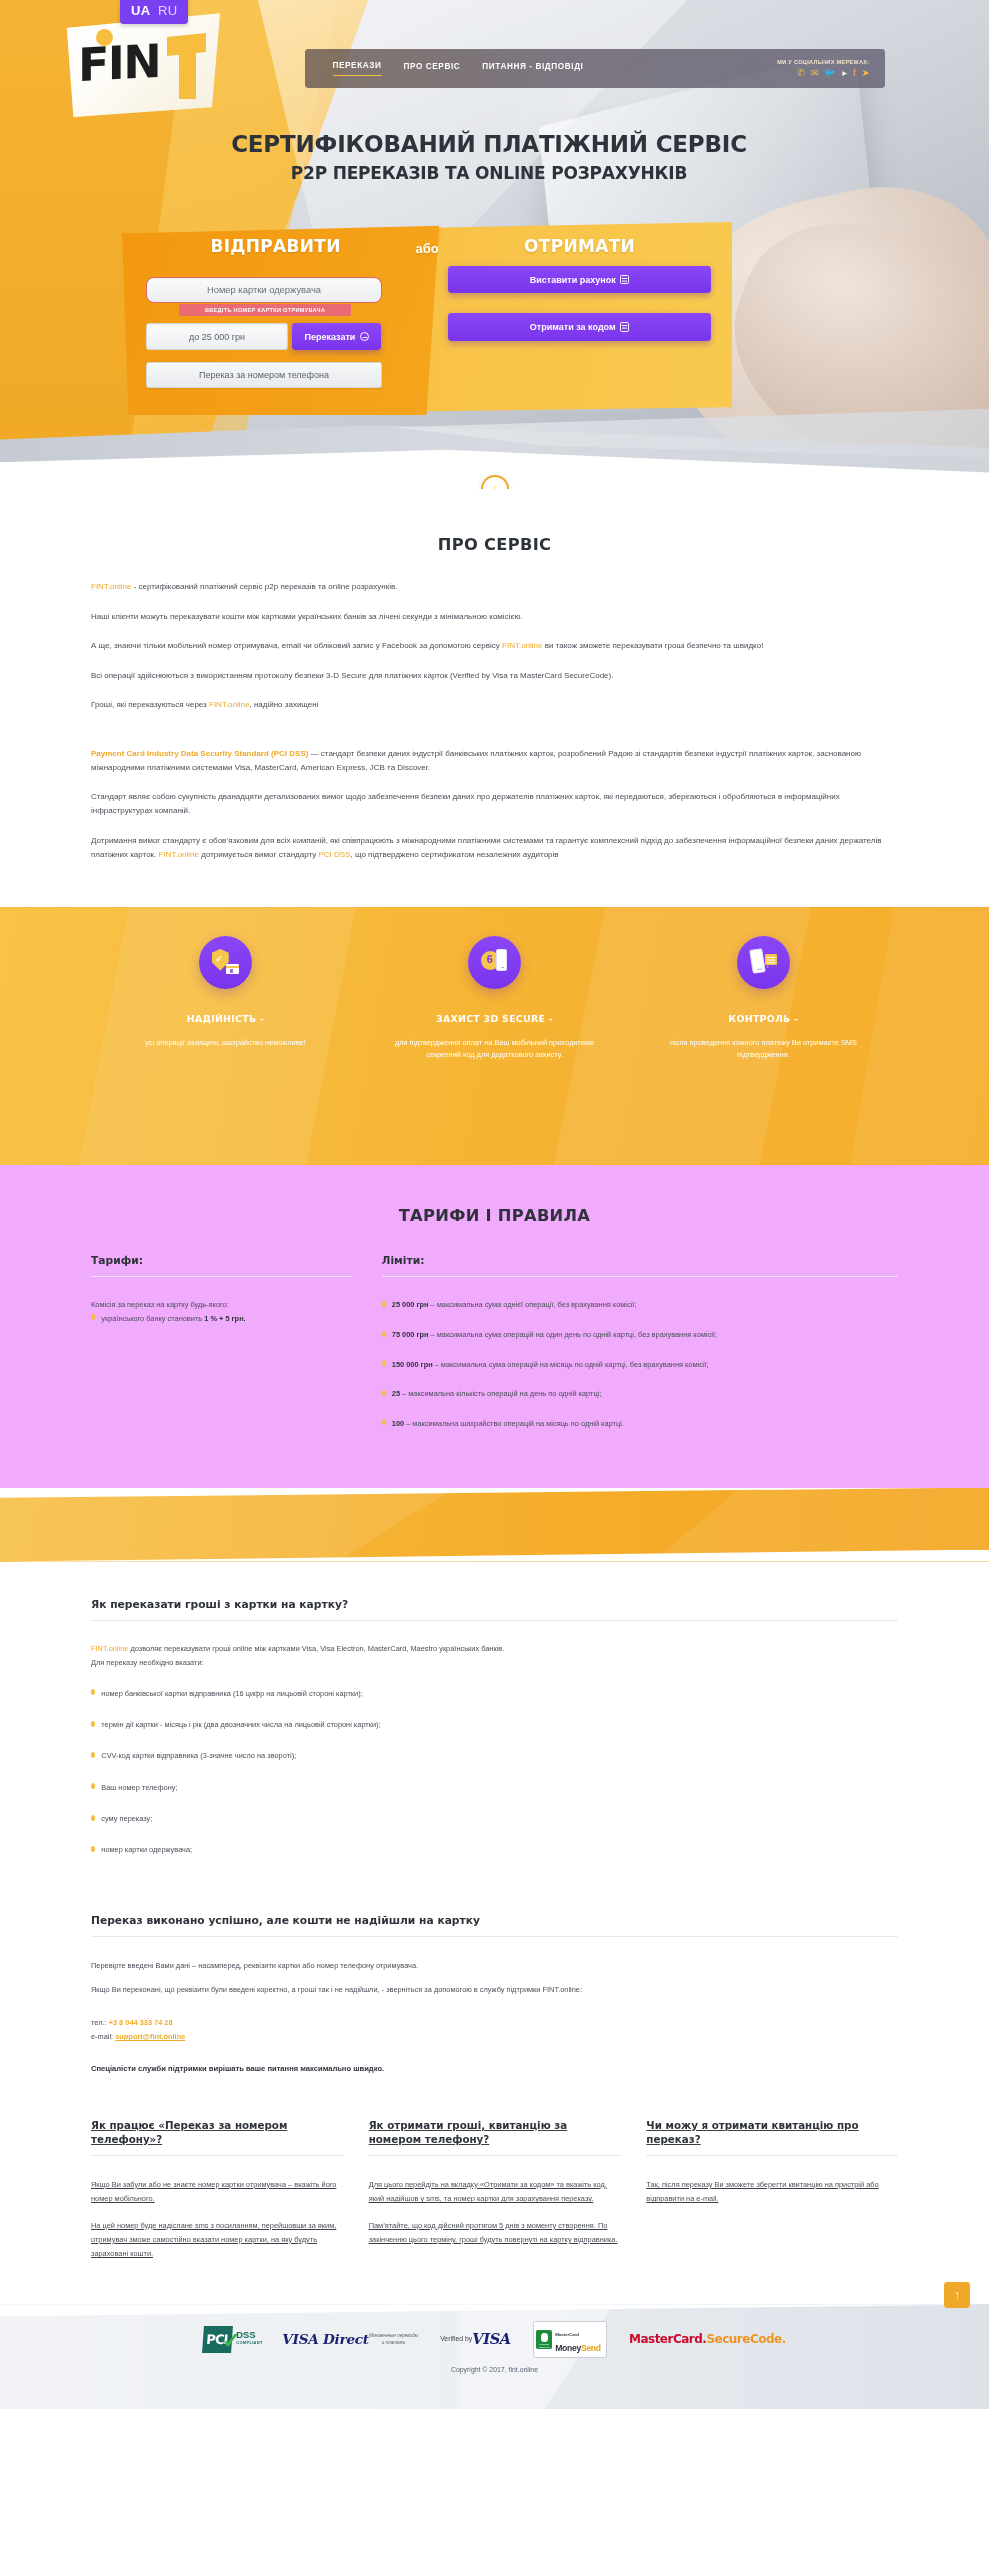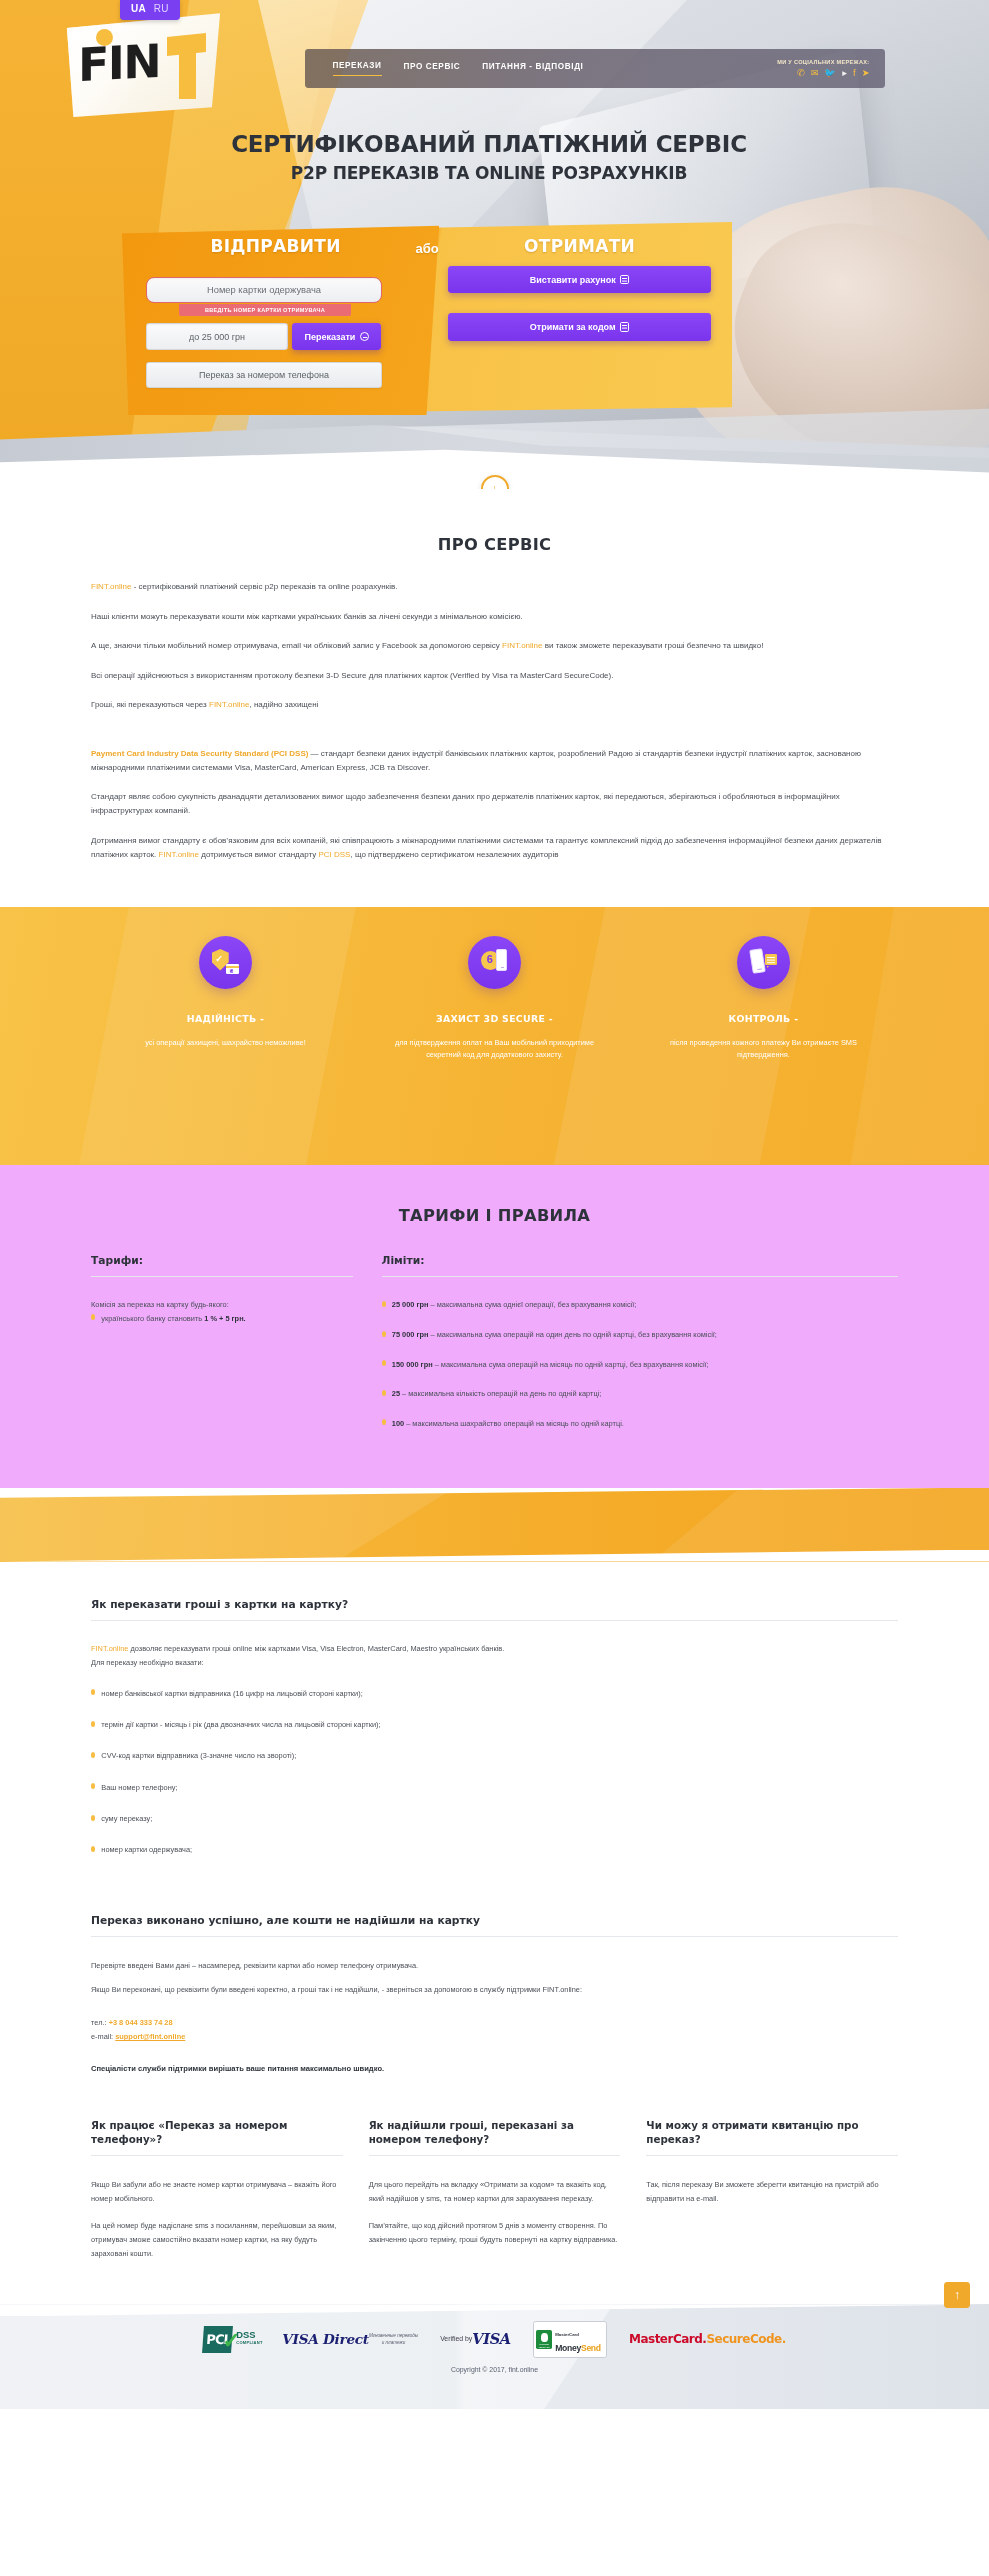--- a/index.html
+++ b/index.html
@@ -76,21 +76,21 @@
   
   .lang-switch {
     position:absolute; left:120px; top:0; z-index:30;
     background:#7b3ff2;
     padding:3.4px 11px 5.2px;
     border-radius: 0 0 3.4px 3.4px;
     display:flex; gap:7.7px;
     box-shadow: 0 1.7px 4.3px rgba(0,0,0,.18);
   }
   .lang-switch span {
-    color:#fff; font-size:10px; letter-spacing:0.3px; font-weight:700; cursor:pointer;
+    color:#fff; font-size:13px; letter-spacing:0.3px; font-weight:700; cursor:pointer;
   }
   .lang-switch span.inactive { color:#e0d2ff; font-weight:400; }
 
   
   .logo {
     position:absolute; left:62px; top:11px; z-index:25;
     width:163px; height:107px;
   }
   .logo-card {
     position:absolute; inset:0;
@@ -451,21 +451,21 @@
   .faq .mt12 { margin-top:11px; }
   .faq .blist { margin-top:17px; }
   .faq .blist .bullet { margin-bottom:18px; }
   .faq .strongline { font-size:7.6px; color:#2e333b; font-weight:700; margin-top:19px; }
   .contact { margin-top:19px; font-size:7.4px; color:#4a4f57; line-height:1.95; }
   .contact a { color:#f0a92b; text-decoration:none; font-weight:700; }
   .contact a.ul { text-decoration:underline; }
   .gapxl { height:39px; }
 
   
-  .faq3 { display:flex; gap:26px; margin-top:6.9px; }
+  .faq3 { display:flex; gap:26px; margin-top:6.9px;text-decoration:underline; }
   .faq3 .c { width:33.33%; }
   .faq3 h5 {
     font-size:10.3px; font-weight:700; color:#2e333b; line-height:1.35; padding-bottom:8.6px;
     font-family:"DejaVu Sans", sans-serif;
   }
   .faq3 p { font-size:7.4px; color:#4a4f57; line-height:1.95; }
   .faq3 p + p { margin-top:12px; }
 
   .totop {
     position:absolute; right:19px; top:2282px; z-index:40;
@@ -824,21 +824,21 @@
       <div class="gapxl"></div>
 
       <div class="faq3">
         <div class="c">
           <h5>Як працює «Переказ за номером телефону»?</h5>
           <div class="hr"></div>
           <p>Якщо Ви забули або не знаєте номер картки отримувача – вкажіть його номер мобільного.</p>
           <p>На цей номер буде надіслане sms з посиланням, перейшовши за яким, отримувач зможе самостійно вказати номер картки, на яку будуть зараховані кошти.</p>
         </div>
         <div class="c">
-          <h5>Як надійшли гроші, переказані за номером телефону?</h5>
+          <h5>Як отримати гроші, квитанцію за номером телефону?</h5>
           <div class="hr"></div>
           <p>Для цього перейдіть на вкладку «Отримати за кодом» та вкажіть код, який надійшов у sms, та номер картки для зарахування переказу.</p>
           <p>Пам’ятайте, що код дійсний протягом 5 днів з моменту створення. По закінченню цього терміну, гроші будуть повернуті на картку відправника.</p>
         </div>
         <div class="c">
           <h5>Чи можу я отримати квитанцію про переказ?</h5>
           <div class="hr"></div>
           <p>Так, після переказу Ви зможете зберегти квитанцію на пристрій або відправити на e-mail.</p>
         </div>
       </div>

